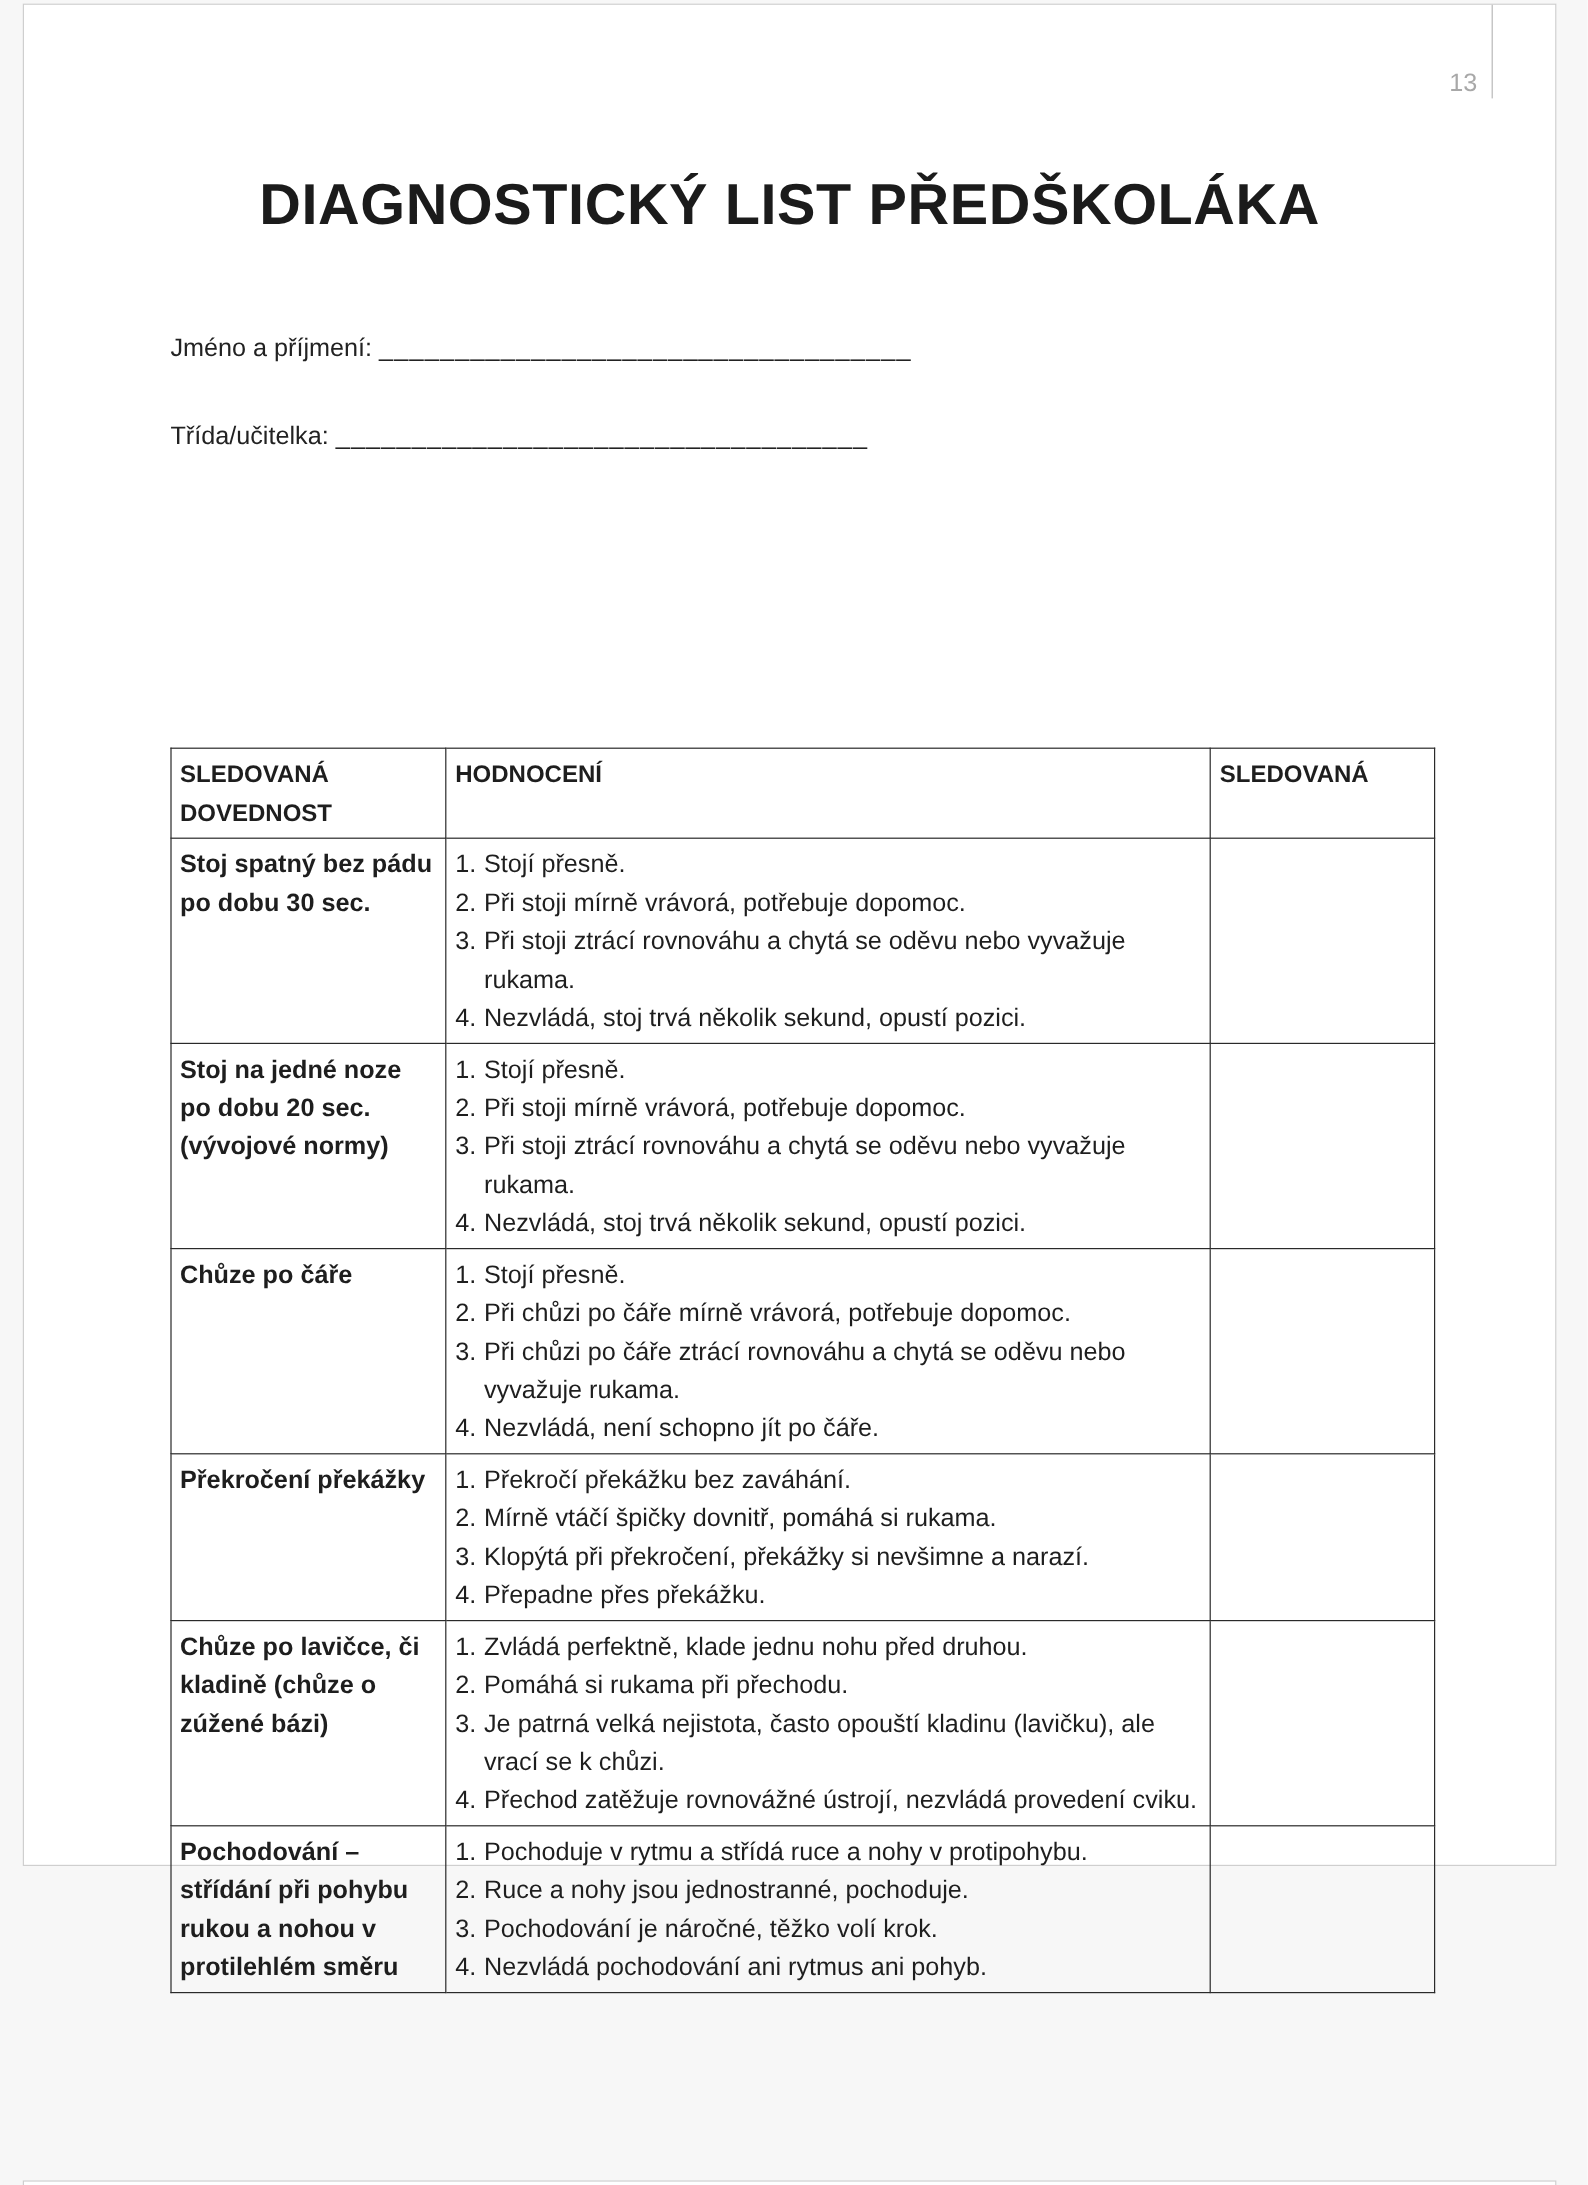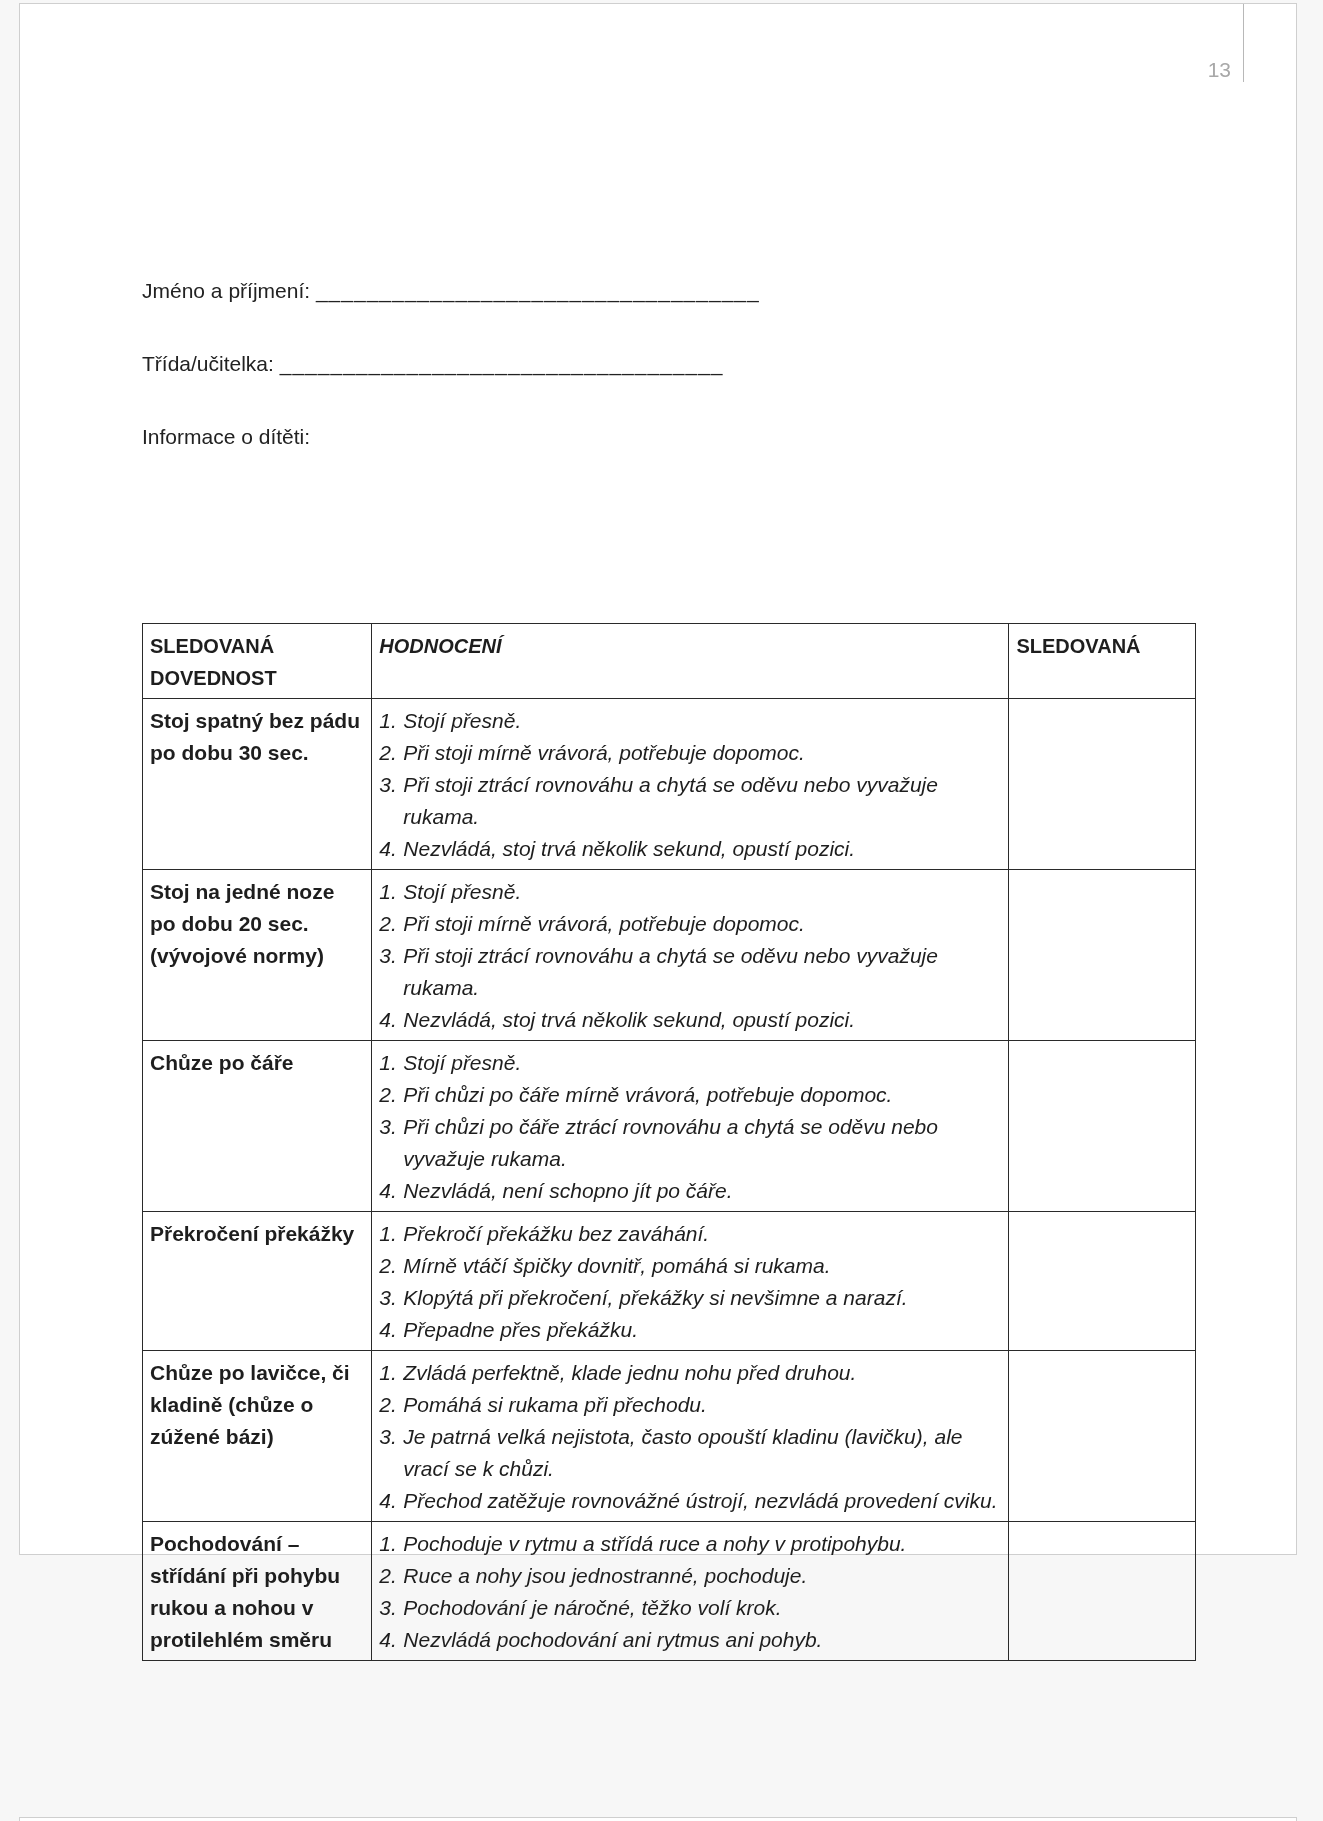--- a/index.html
+++ b/index.html
@@ -65,50 +65,48 @@
     line-height: 32px;
   }
   table.diag td, table.diag th {
     border: 1.5px solid #2a2a2a;
     vertical-align: top;
     text-align: left;
     padding: 6px 7px 4px 7px;
   }
   table.diag th { font-weight: bold; font-size: 20px; margin-left: 30px; }
   .col-skill { width: 210px; font-weight: bold; }
-  .col-eval { width: 610px; font-style: italic; }
+  .col-eval { width: 610px; }
   .col-comment { width: 168px; }
   ol.levels { margin: 0; padding: 0; list-style: none; }
   ol.levels li {
     position: relative;
     padding-left: 24px;
   }
   ol.levels li .num {
     position: absolute; left: 0; top: 0;
   }
 </style>
 </head>
 <body>
 
 <div class="page">
   <div class="margin-mark"></div>
   <div class="page-number">13</div>
 
+  <h1 class="title">DIAGNOSTICKÝ LIST PŘEDŠKOLÁKA</h1>
 
   <div class="fields">
     <div class="field">
       <span>Jméno a příjmení:</span>
       <span class="blank">___________________________________</span>
     </div>
     <div class="field">
       <span>Třída/učitelka:</span>
       <span class="blank">___________________________________</span>
-    </div>
-    <div class="field">
-      <span>Informace o dítěti:</span>
     </div>
   </div>
 
   <table class="diag">
     <thead>
       <tr>
         <th class="col-skill">SLEDOVANÁ DOVEDNOST</th>
         <th class="col-eval">HODNOCENÍ</th>
         <th class="col-comment">SLEDOVANÁ</th>
       </tr>

